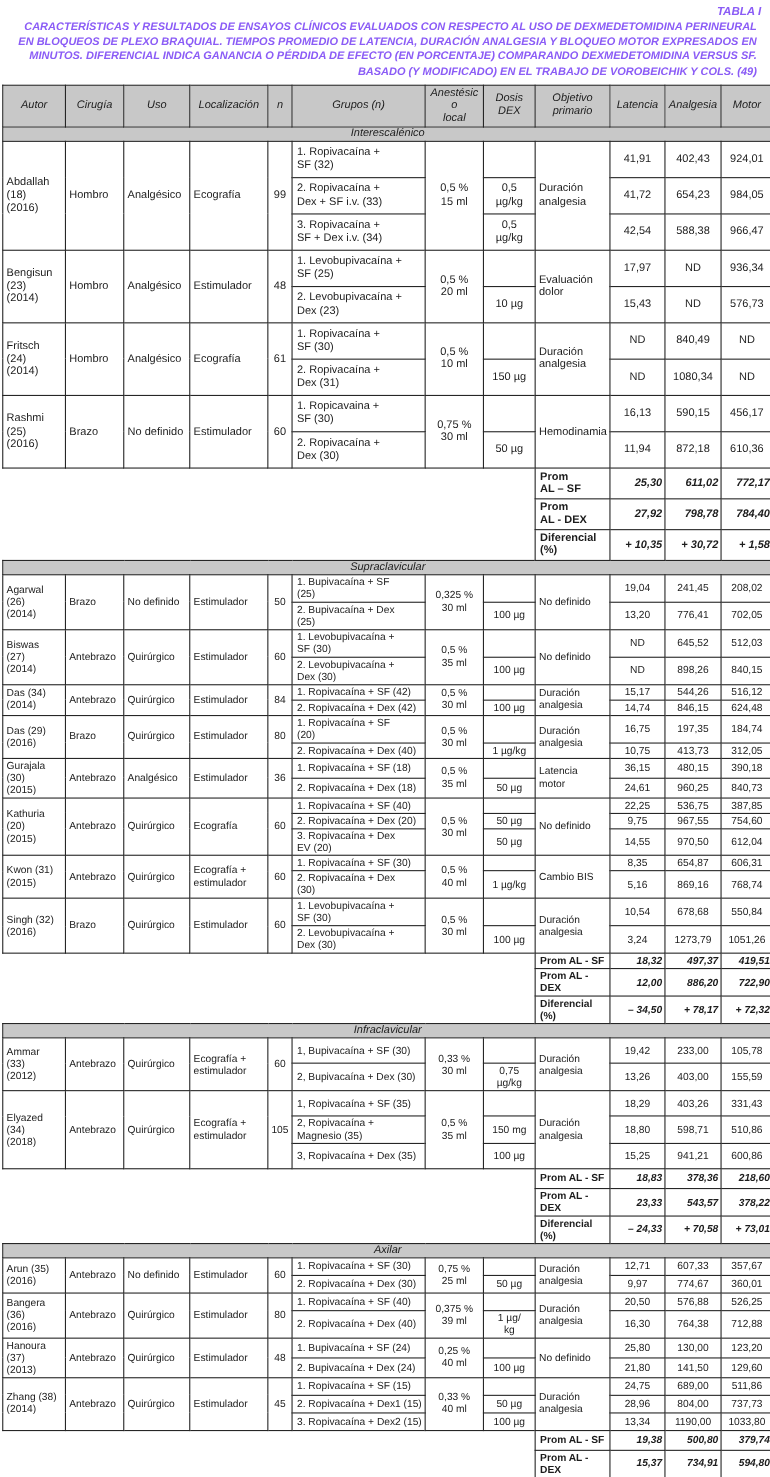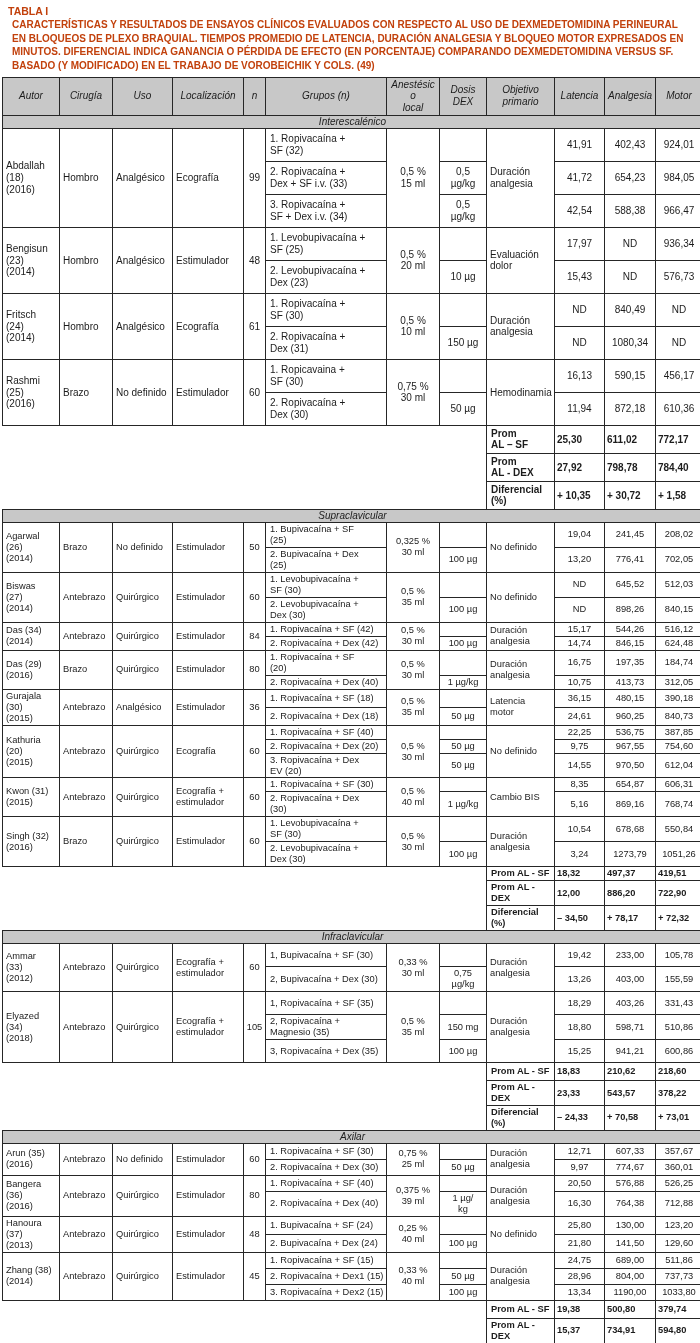--- a/index.html
+++ b/index.html
@@ -5,24 +5,25 @@
   html,body{margin:0;padding:0;background:#ffffff;}
   .page{
     width:700px;
     background:#ffffff;
     font-family:"Liberation Sans", sans-serif;
     color:#1c1c1c;
     box-sizing:border-box;
     padding:2px 2px 0 2px;
   }
   .title-block{
-    text-align:left;
-    color:#c2410c;
+    text-align:right;
+    color:#8b5cf6;
     font-weight:bold;
     padding:2px 6px 4px 6px;
+    font-style:italic;
   }
   .title-line{font-size:10.5px;line-height:1.35;}
   .subtitle{font-size:10px;line-height:1.36;max-width:676px;margin:0 auto;}
   table.clinical{
     border-collapse:collapse;
     width:100%;
     table-layout:fixed;
   }
   td,th{
     border:1px solid #262626;
@@ -47,21 +48,21 @@
     font-style:italic;
     text-align:center;
     height:12px;
     font-size:10px;
     padding:0 2px;
   }
   .txt,.autor{text-align:left;padding-left:3px;}
   .grupo{text-align:left;padding-left:4px;}
   .num{text-align:center;}
   .slabel{font-weight:bold;text-align:left;padding-left:4px;}
-  .sval{font-weight:bold;text-align:left;}
+  .sval{font-weight:bold;text-align:right;font-style:italic;}
   td.blank{border:none;background:#ffffff;}
   tr.g0{height:33px;} tr.g0 td{font-size:10px;}
   tr.g1{height:14px;}
   tr.g2{height:23px;}
   tr.g3{height:16px;}
   tr.m0{height:28px;} tr.m0 td{font-size:10px;}
   tr.m1{height:14px;}
   tr.m2{height:18px;}
   tr.m3{height:18px;}
 </style>
@@ -547,21 +548,21 @@
           <td class="grupo">3, Ropivacaína + Dex (35)</td>
           <td class="num">100 µg</td>
           <td class="num">15,25</td>
           <td class="num">941,21</td>
           <td class="num">600,86</td>
         </tr>
         <tr class="sum m2">
           <td colspan="8" class="blank"></td>
           <td class="slabel">Prom AL - SF</td>
           <td class="sval">18,83</td>
-          <td class="sval">210,62</td>
+          <td class="sval">378,36</td>
           <td class="sval">218,60</td>
         </tr>
         <tr class="sum m2">
           <td colspan="8" class="blank"></td>
           <td class="slabel">Prom AL -
 DEX</td>
           <td class="sval">23,33</td>
           <td class="sval">543,57</td>
           <td class="sval">378,22</td>
         </tr>

